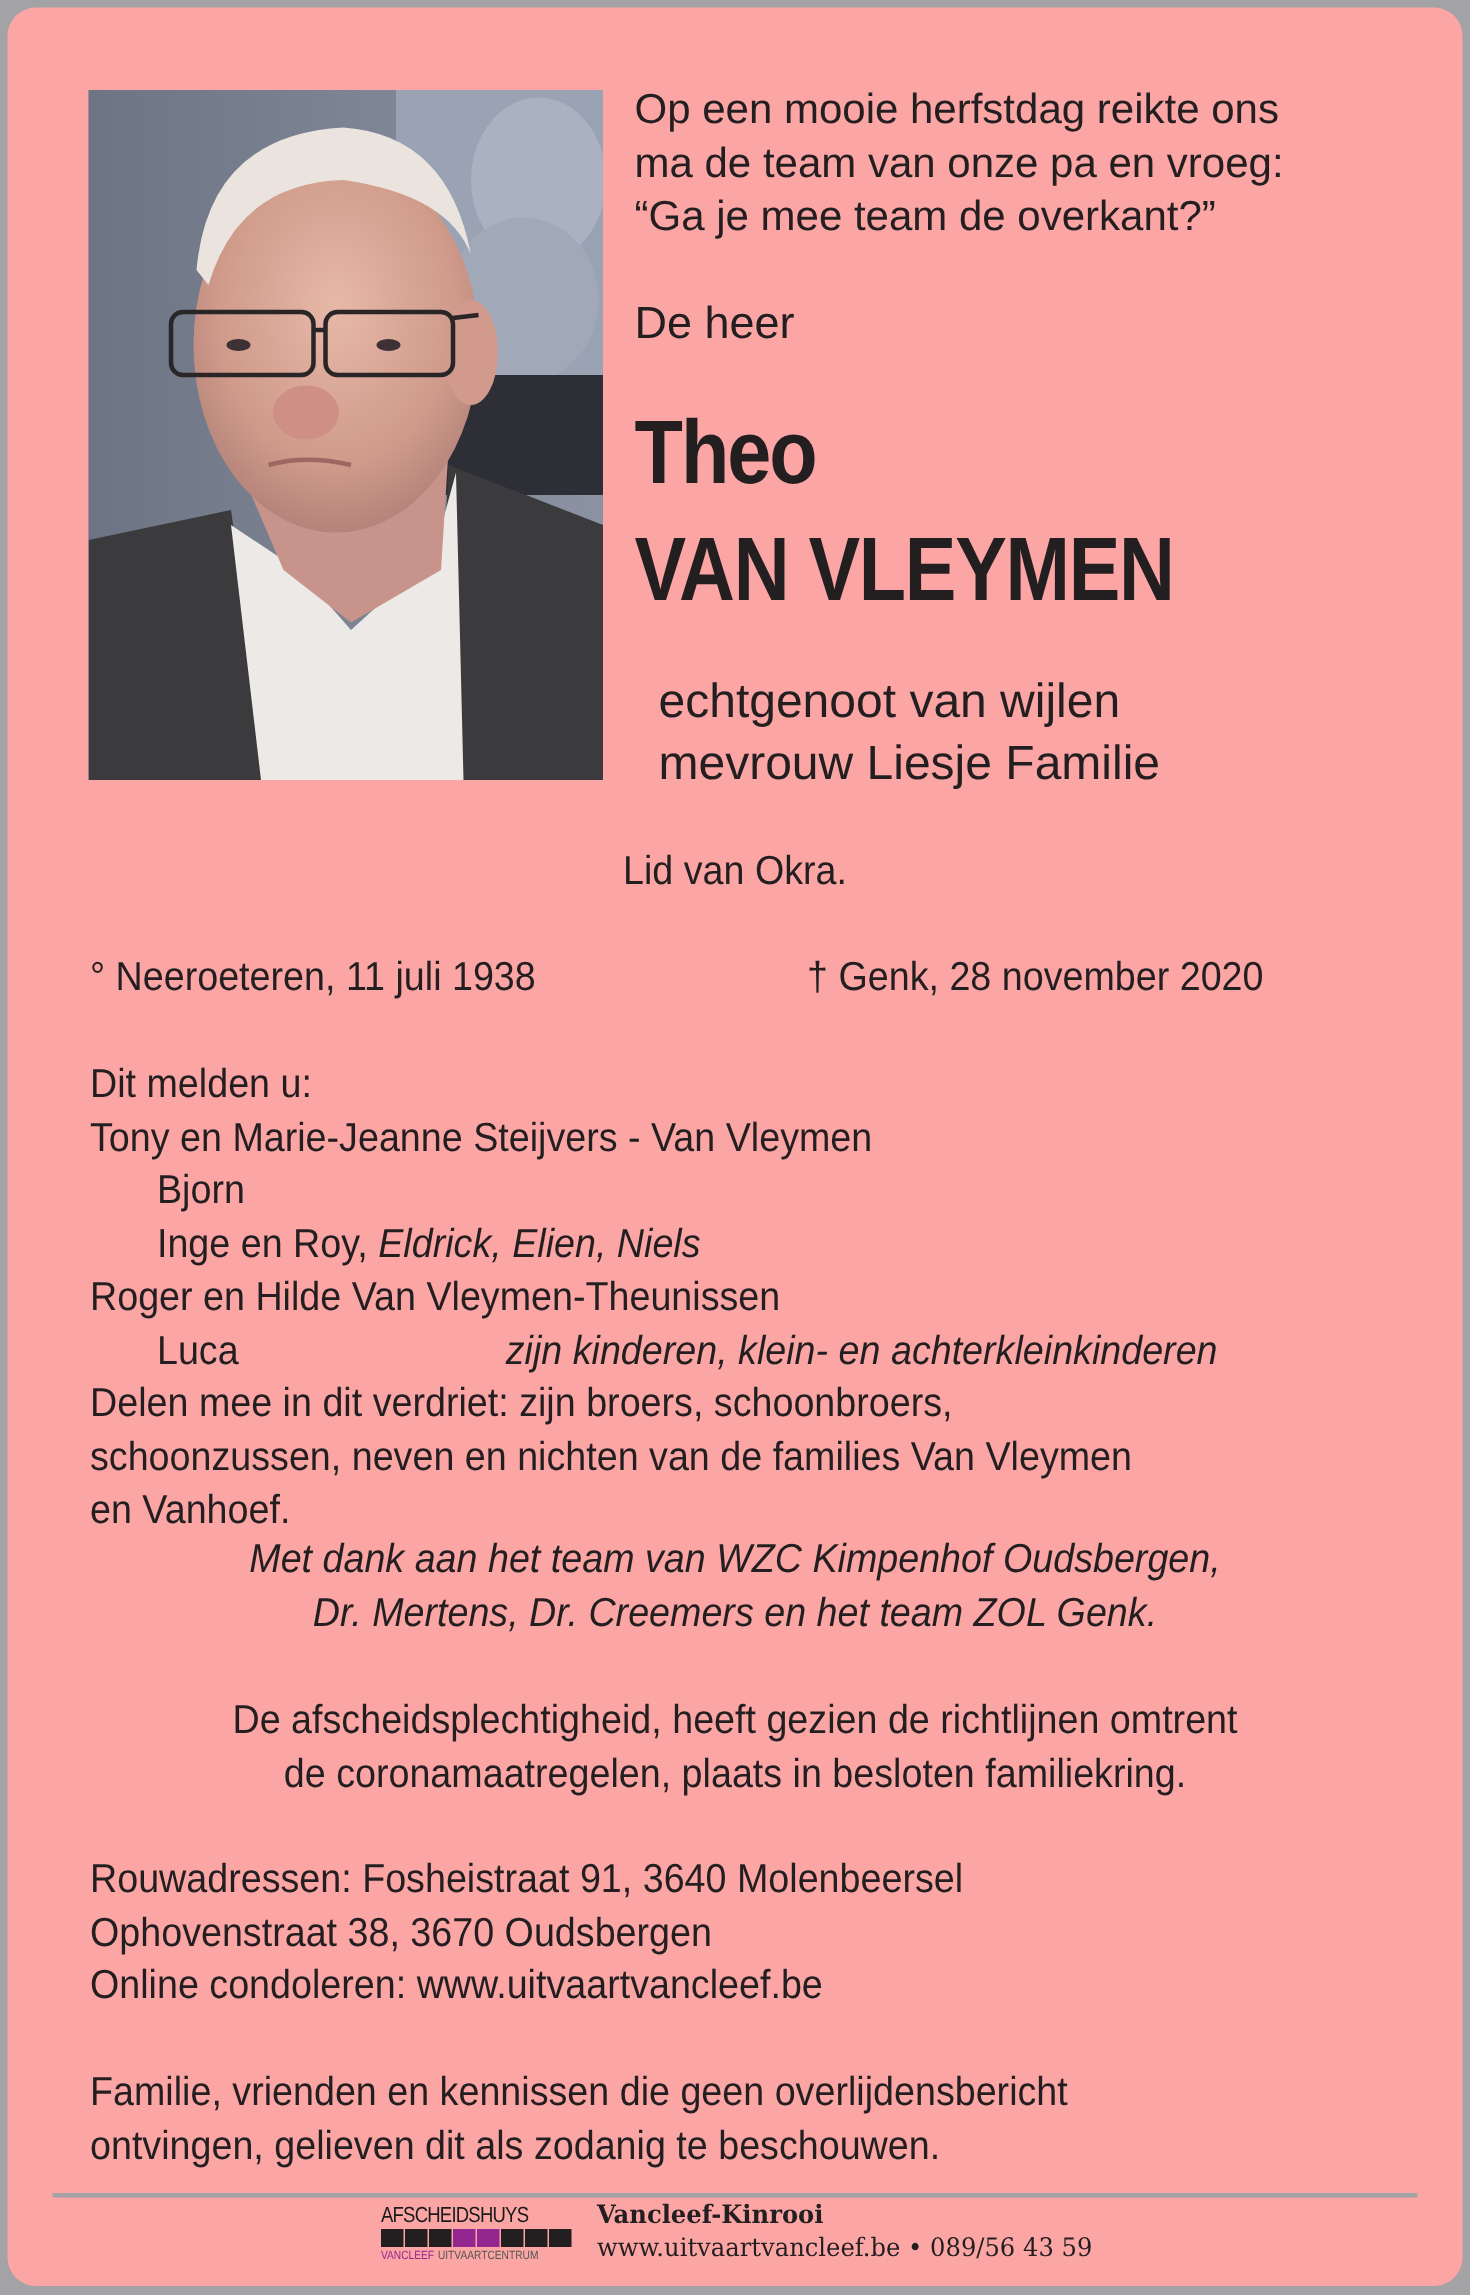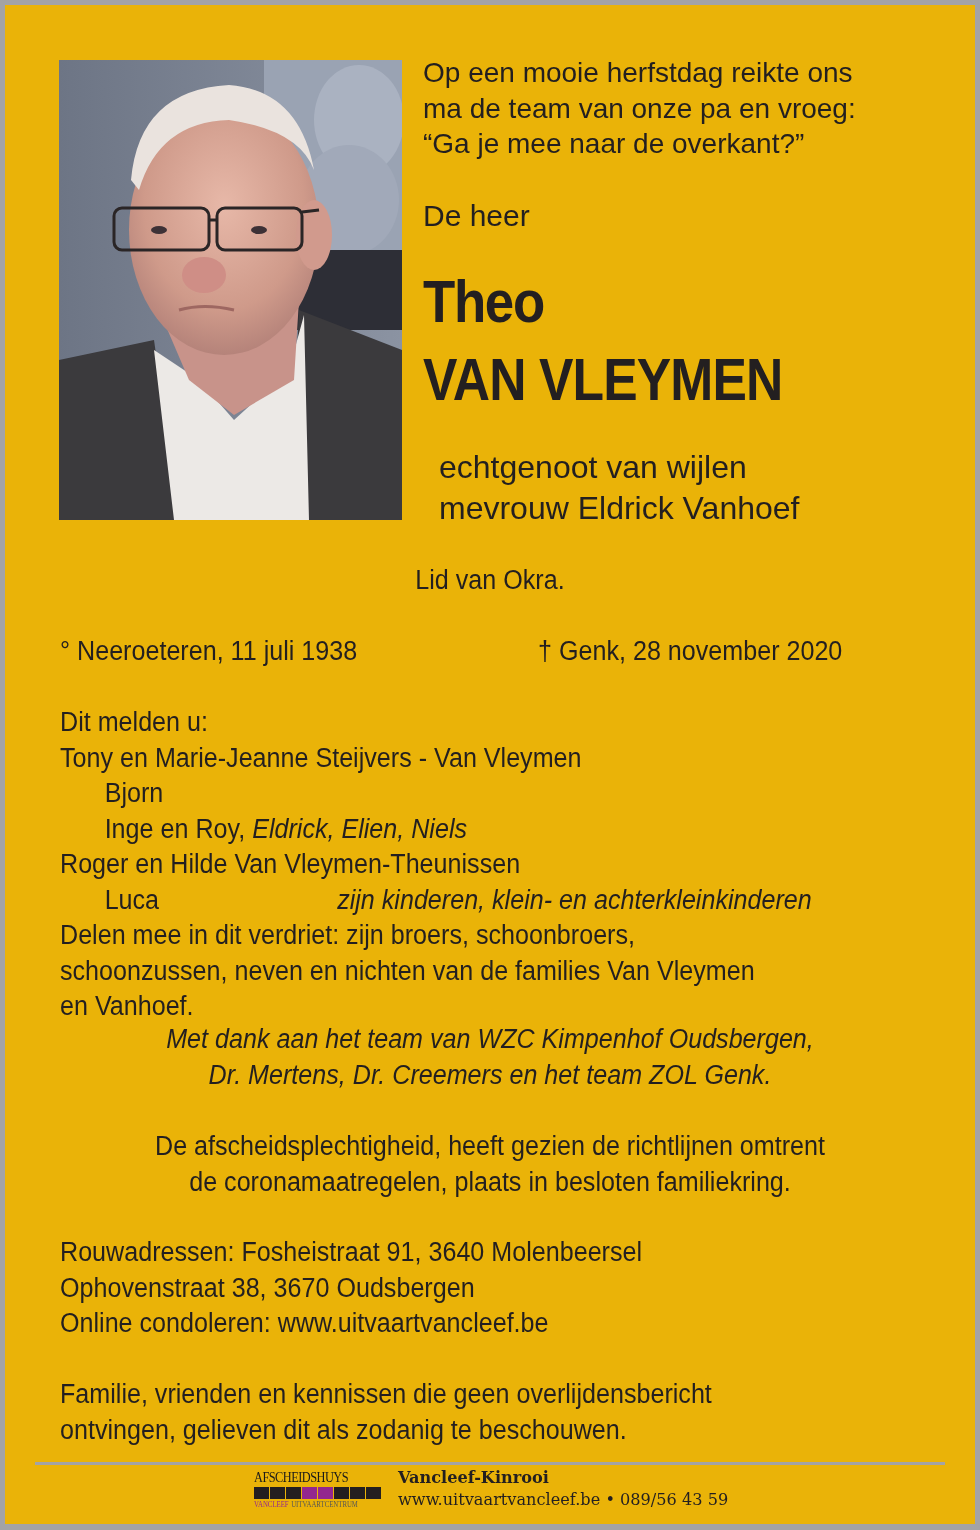--- a/index.html
+++ b/index.html
@@ -8,21 +8,22 @@
     background: #a3a3a5;
     font-family: "Liberation Sans", sans-serif;
     color: #231f20;
     position: relative;
     overflow: hidden;
   }
   .page {
     position: absolute;
     left: 5px; top: 5px;
     width: 970px; height: 1519px;
-    background: #eab308;
+    background: #fca5a5;
+    border-radius: 19px;
   }
   .abs { position: absolute; white-space: nowrap; }
   .photo {
     position: absolute;
     left: 54px; top: 55px;
     width: 343px; height: 460px;
     background: linear-gradient(90deg, #6b7382 0%, #78808e 55%, #8a909d 75%, #5d6370 100%);
     overflow: hidden;
   }
   .photo svg { display: block; }
@@ -50,21 +51,21 @@
   .italic { font-style: italic; }
   .center-block { left: 0; width: 970px; text-align: center; transform-origin: center top; }
   .thanks { top: 1017px; font-style: italic; }
   .ceremony { top: 1124px; }
   .addresses { left: 55px; top: 1230px; }
   .closing { left: 55px; top: 1372px; }
   .separator {
     position: absolute; left: 30px; top: 1457px;
     width: 910px; height: 3px; background: #a3a3a5;
   }
-  .logo { position: absolute; left: 249px; top: 1464px; width: 128px; font-family: Liberation Serif, serif; }
+  .logo { position: absolute; left: 249px; top: 1464px; width: 128px; }
   .logo-top { font-size: 14.5px; letter-spacing: -0.6px; color: #1a1a1a;
     transform: scaleX(0.85); transform-origin: left top; white-space: nowrap; }
   .logo-bar { display: flex; gap: 1px; margin-top: 1px; }
   .logo-bar span { display: block; width: 15px; height: 12px; background: #231f20; }
   .logo-bar span.purple { background: #93278f; }
   .logo-bottom { font-size: 8px; margin-top: 1px; white-space: nowrap;
     transform: scaleX(0.85); transform-origin: left top; }
   .logo-bottom .v { color: #93278f; }
   .logo-bottom .u { color: #555; margin-left: 3px; }
   .funeral-home { left: 393px; top: 1462px; font-family: "DejaVu Serif", serif; }
@@ -118,30 +119,30 @@
 
       <ellipse cx="145" cy="215" rx="22" ry="18" fill="#cf8e86"></ellipse>
 
       <path d="M120 250 Q145 243 175 250" stroke="#9e6761" stroke-width="3" fill="none"></path>
     </svg>
   </div>
 
   <div class="abs poem">
     <div>Op een mooie herfstdag reikte ons</div>
     <div>ma de team van onze pa en vroeg:</div>
-    <div>“Ga je mee naar de overkant?”</div>
+    <div>“Ga je mee team de overkant?”</div>
   </div>
 
   <div class="abs title-prefix">De heer</div>
   <div class="abs first-name">Theo</div>
   <div class="abs last-name">VAN VLEYMEN</div>
 
   <div class="abs spouse">
     <div>echtgenoot van wijlen</div>
-    <div>mevrouw Eldrick Vanhoef</div>
+    <div>mevrouw Liesje Familie</div>
   </div>
 
   <div class="abs member">Lid van Okra.</div>
 
   <div class="abs body-text birth">
     <span>°</span>
     <span>Neeroeteren, 11 juli 1938</span>
   </div>
   <div class="abs body-text death">
     <span>†</span>

